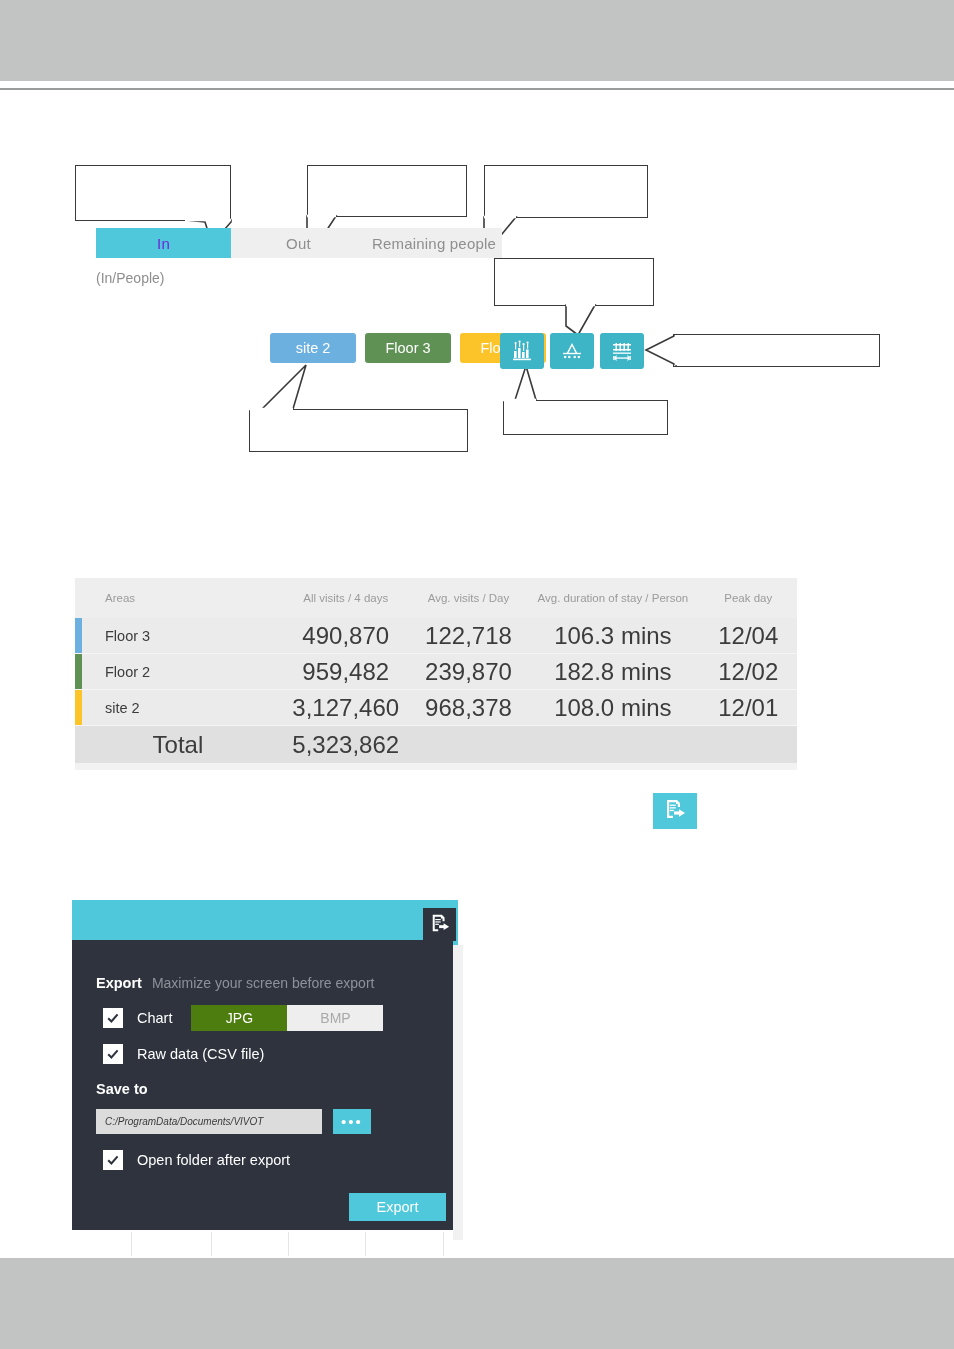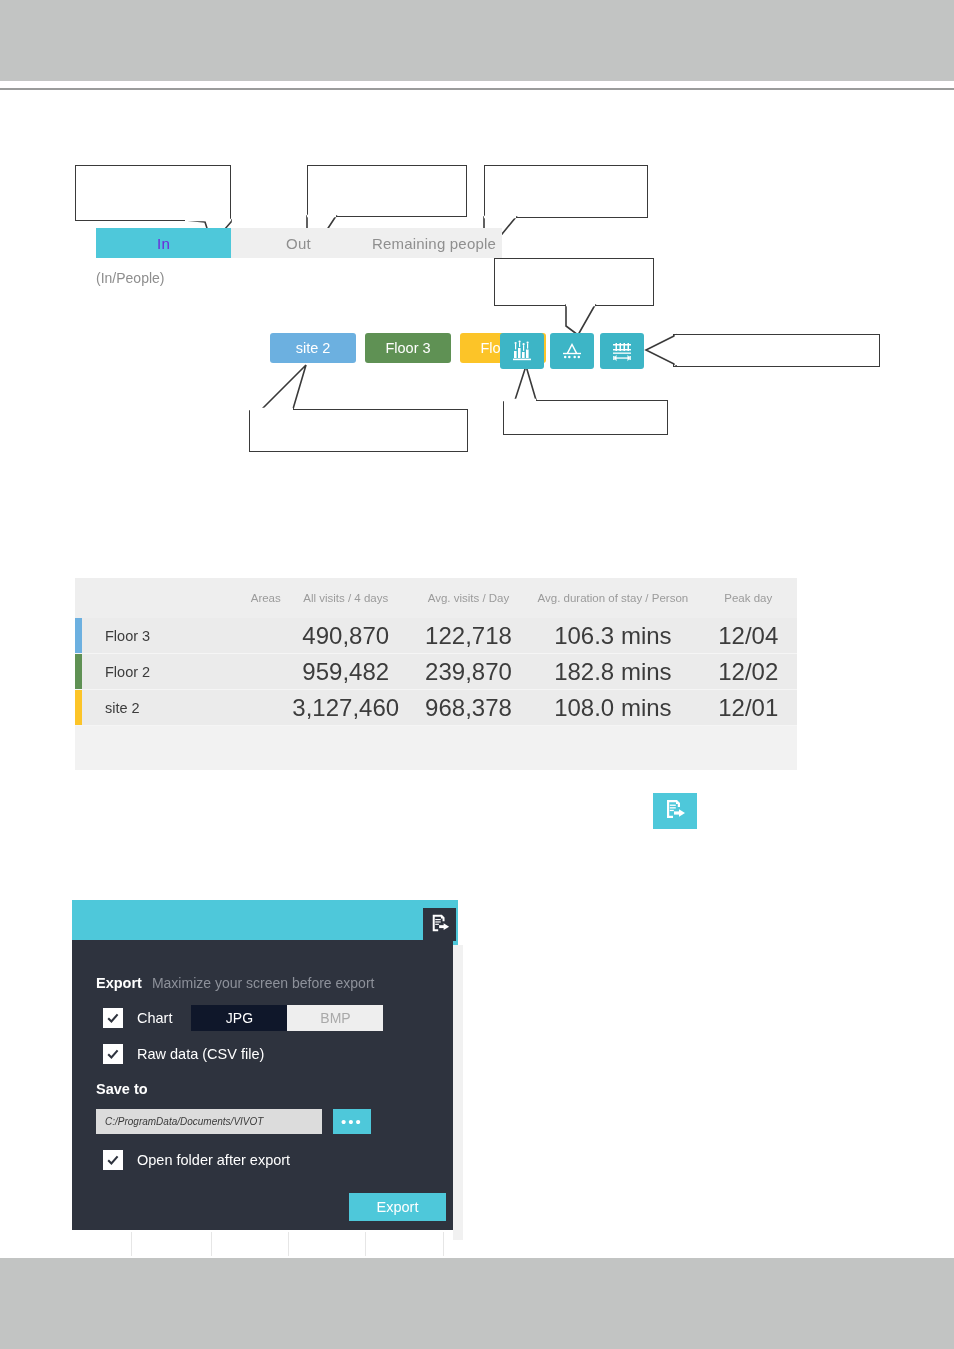--- a/index.html
+++ b/index.html
@@ -43,21 +43,21 @@
   
   .callout{position:absolute;background:#ffffff;border:1.6px solid #3a3a3a;box-sizing:border-box;}
   .callout-tail{position:absolute;}
   .callout-tail svg{display:block;overflow:visible;}
 
   
   .table-wrap{position:absolute;left:75px;top:578px;width:722px;height:192px;background:#f2f2f2;}
   .tbl{width:100%;border-collapse:collapse;table-layout:fixed;}
   .tbl th{font-weight:normal;font-size:11.5px;color:#9b9b9b;height:40px;
           background:#eeeeee;text-align:center;padding:0;}
-  .tbl th.th-areas{text-align:right;padding-left:30px;}
+  .tbl th.th-areas{text-align:left;padding-left:30px;}
   .tbl td{height:35px;font-size:24px;color:#3c3c3c;text-align:center;padding:0;
           background:#ebebeb;border-bottom:1.5px solid #f5f5f5;}
   .tbl tr.row-data td{background:#ebebeb;}
   .tbl td.cell-area{text-align:left;padding-left:30px;font-size:14.5px;color:#3c3c3c;position:relative;}
   .accent{position:absolute;left:0;top:0;bottom:0;width:7px;}
   .tbl tr.row-total td{background:#e0e0e0;border-bottom:none;height:37px;}
   .total-label{color:#9b9b9b;font-size:17px;text-align:right;padding-right:8px;}
   .col-a{width:28.5%;} .col-b{width:18%;} .col-c{width:16%;} .col-d{width:24%;} .col-e{width:13.5%;}
 
   
@@ -80,21 +80,21 @@
   .dlg-title .t2{color:#8d919a;font-size:14px;margin-left:10px;}
 
   .cb{width:20px;height:20px;background:#ffffff;display:flex;align-items:center;justify-content:center;
       box-sizing:border-box;}
   .cb svg{display:block;}
   .cb-lbl{color:#ffffff;font-size:14.5px;margin-left:14px;}
 
   .row-chart{left:103px;top:1005px;}
   .seg{margin-left:19px;display:flex;height:26px;}
   .seg-item{width:96px;height:26px;display:flex;align-items:center;justify-content:center;font-size:14px;}
-  .seg-item.sel{background:#0f172a;color:#ffffff;}
+  .seg-item.sel{background:#4d7c0f;color:#ffffff;}
   .seg-item.unsel{background:#eeeeee;color:#a9a9a9;}
 
   .row-raw{left:103px;top:1044px;}
   .saveto{position:absolute;left:96px;top:1081px;color:#ffffff;font-size:14.5px;font-weight:bold;}
   .path-row{position:absolute;left:96px;top:1109px;display:flex;align-items:center;}
   .path-box{width:226px;height:25px;background:#dcdcdc;color:#3b3b3b;font-size:10px;
             display:flex;align-items:center;padding-left:9px;box-sizing:border-box;font-style:italic;}
   .dots-btn{margin-left:11px;width:38px;height:25px;background:#4ec8da;color:#ffffff;
             display:flex;align-items:center;justify-content:center;font-size:15px;letter-spacing:2px;}
   .row-open{left:103px;top:1150px;}
@@ -278,20 +278,27 @@
       <tr class="row-data">
         <td class="cell-area">
           <span class="accent" style="background:#fcc428;"></span>
           <span>site 2</span>
         </td>
         <td>3,127,460</td>
         <td>968,378</td>
         <td>108.0 mins</td>
         <td>12/01</td>
       </tr>
+      <tr class="row-total">
+        <td class="total-label">Total</td>
+        <td>5,323,862</td>
+        <td></td>
+        <td></td>
+        <td></td>
+      </tr>
     </tbody>
   </table>
 </div>
 
 <div class="export-icon-btn">
   <span>
     <svg width="22" height="22" viewBox="0 0 22 22">
       <g fill="#ffffff">
         <path d="M3 2 h10 l3 3 v4 h-2.2 V6 H12 V4.2 H5.2 v13.6 H9 V20 H3 Z"></path>
         <rect x="5.8" y="6.6" width="6" height="1.3"></rect>

